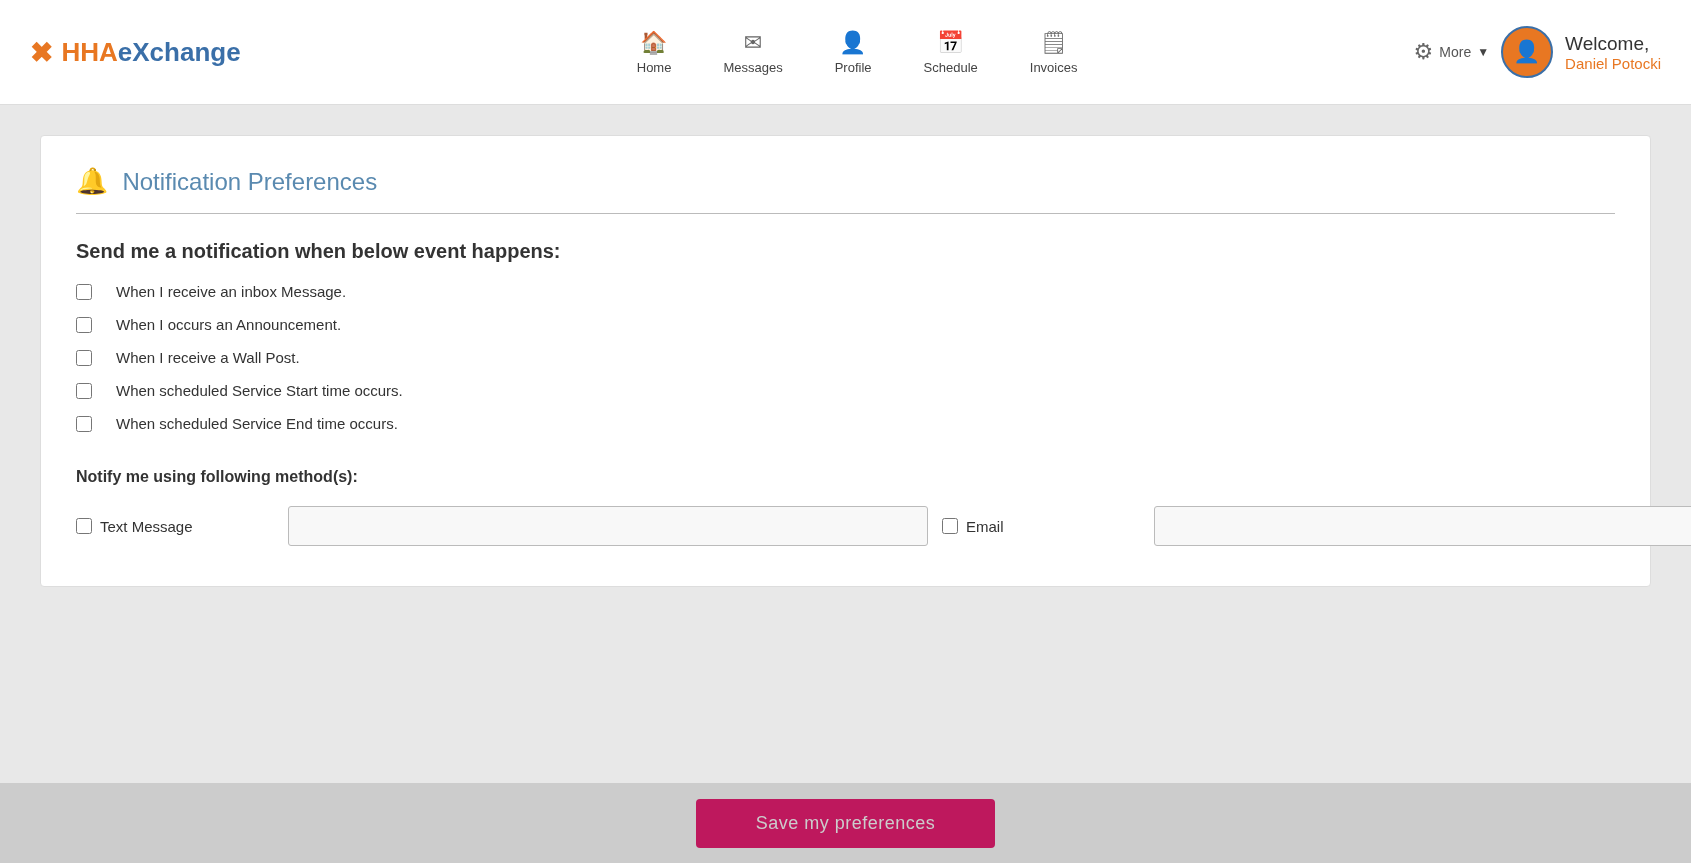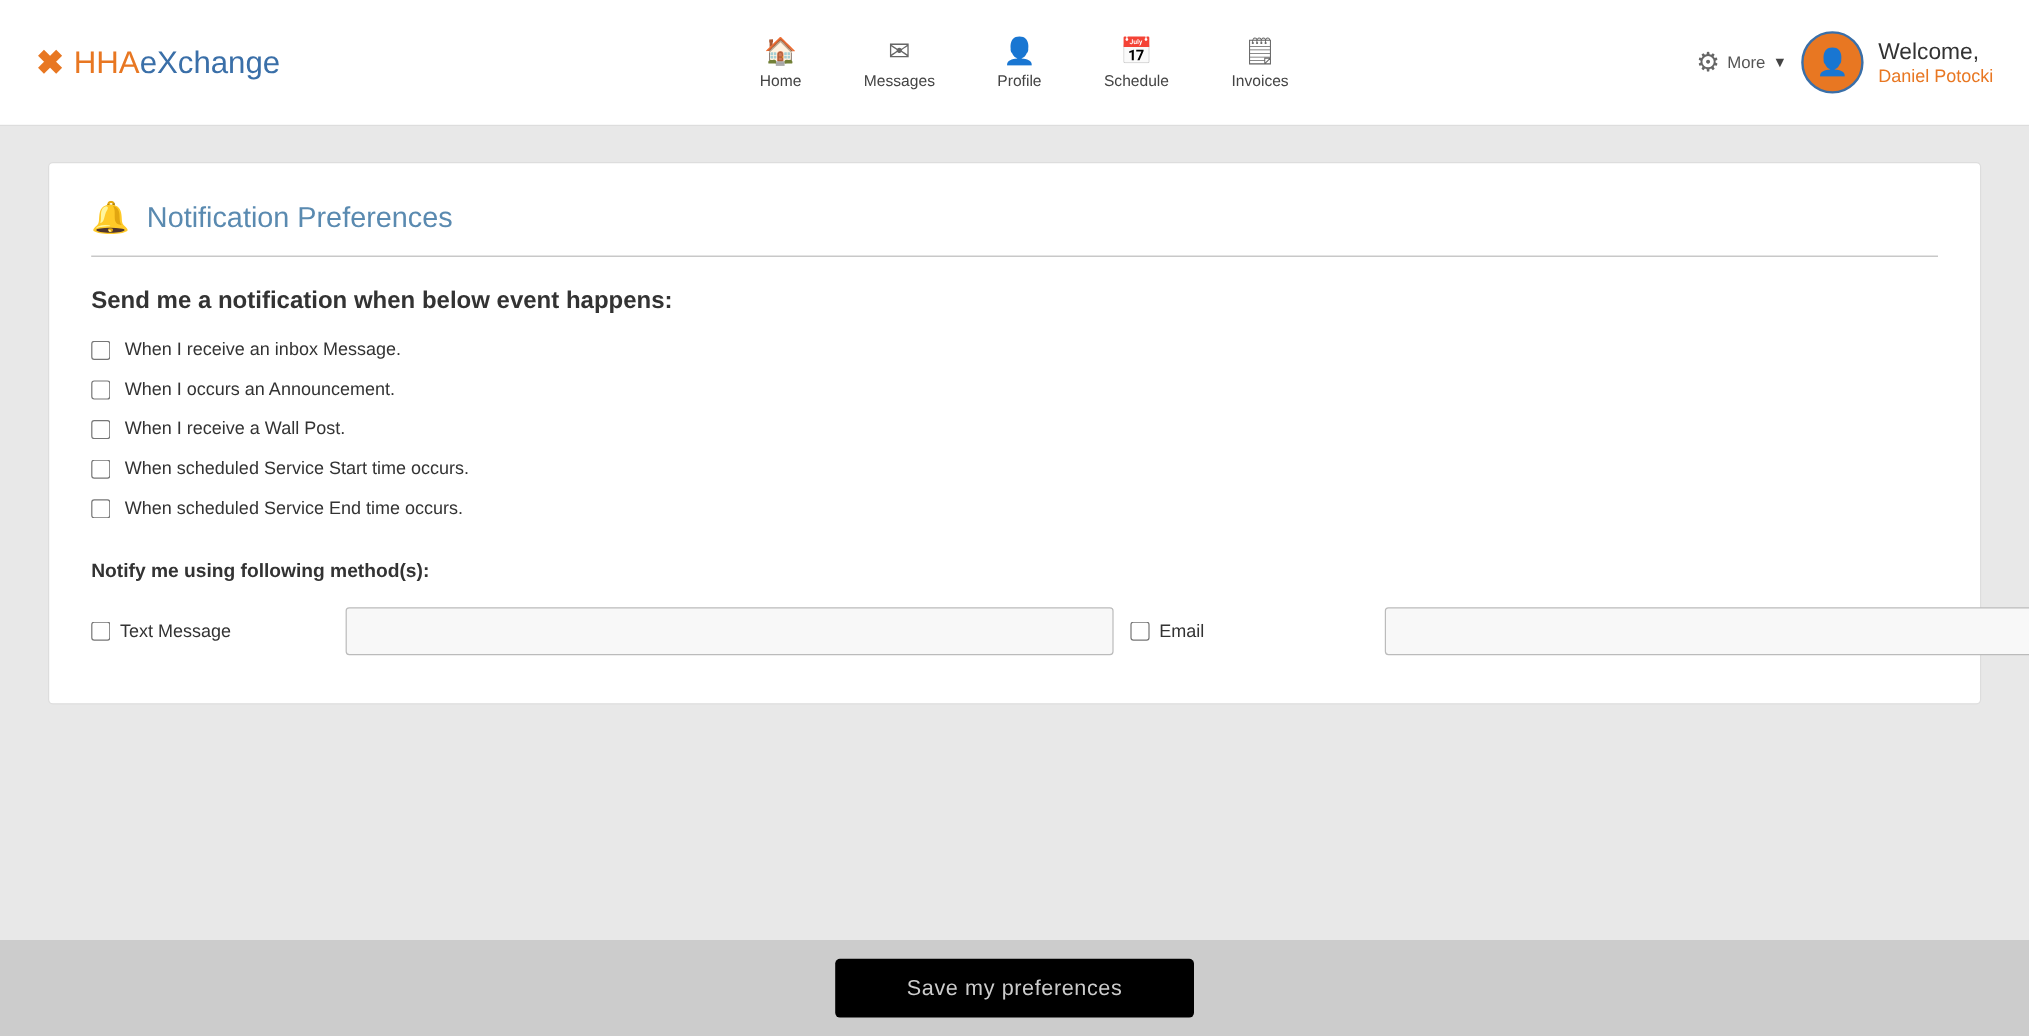--- a/index.html
+++ b/index.html
@@ -26,21 +26,21 @@
       gap: 8px;
       margin-right: 60px;
     }
     .logo-icon {
       color: #e87722;
       font-size: 28px;
       font-weight: bold;
     }
     .logo-text {
       font-size: 26px;
-      font-weight: normal;
+      font-weight: bold;
     }
     .logo-hha { color: #e87722; }
     .logo-exchange { color: #3a6fa8; }
 
     .nav-items {
       display: flex;
       align-items: center;
       gap: 20px;
       flex: 1;
       justify-content: center;
@@ -156,21 +156,21 @@
 
     .checkbox-group {
       display: flex;
       flex-direction: column;
       gap: 16px;
       margin-bottom: 36px;
     }
     .checkbox-item {
       display: flex;
       align-items: center;
-      gap: 12px;
+      gap: 24px;
       font-size: 15px;
       color: #333;
     }
     .checkbox-item input[type="checkbox"] {
       width: 16px;
       height: 16px;
       cursor: pointer;
       accent-color: #3a6fa8;
     }
 
@@ -222,21 +222,21 @@
       bottom: 0;
       left: 0;
       width: 1691px;
       height: 80px;
       background: #ccc;
       display: flex;
       align-items: center;
       justify-content: center;
     }
     .save-btn {
-      background: #000000;
+      background: #be185d;
       color: #ccc;
       border: none;
       border-radius: 4px;
       padding: 14px 60px;
       font-size: 18px;
       cursor: pointer;
       letter-spacing: 0.5px;
     }
   </style>
 </head>

